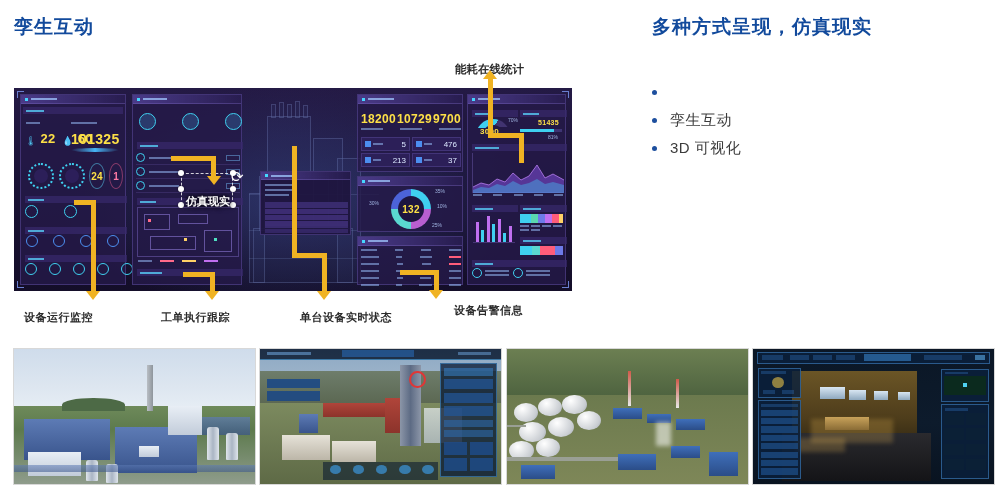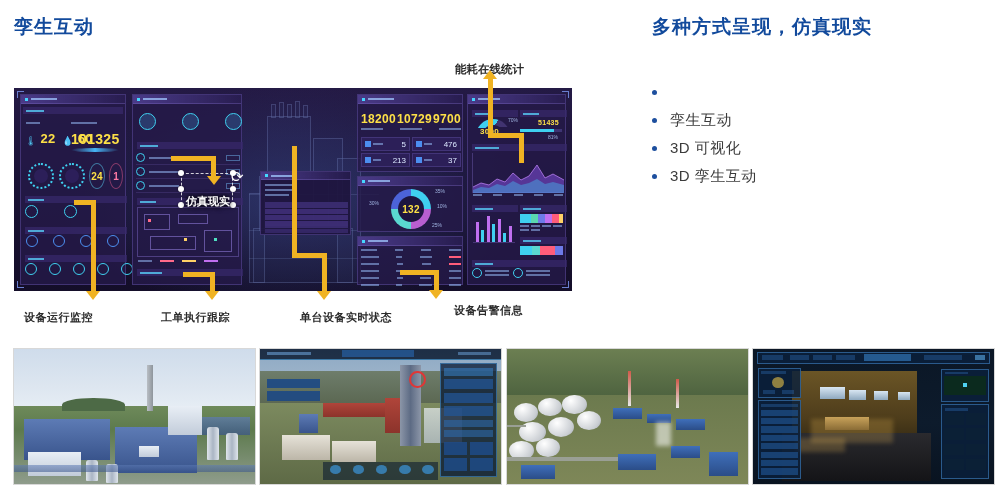--- a/index.html
+++ b/index.html
@@ -196,24 +196,20 @@
     <div class="bullet-row">
       <span class="bullet-dot"></span>
     </div>
     <div class="bullet-row">
       <span class="bullet-dot"></span>
       <span class="bullet-text">孪生互动</span>
     </div>
     <div class="bullet-row">
       <span class="bullet-dot"></span>
       <span class="bullet-text">3D 可视化</span>
-    </div>
-    <div class="bullet-row">
-      <span class="bullet-dot"></span>
-      <span class="bullet-text">3D 孪生互动</span>
     </div>
   </div>
 
   <div class="ann-top" style="left:455px; top:62px;font-family:Liberation Mono, monospace;">能耗在线统计</div>
 
   <div class="dash-wrap">
     <div class="dash">
       <div class="dash-bg"></div>
 
       <div class="wire">

